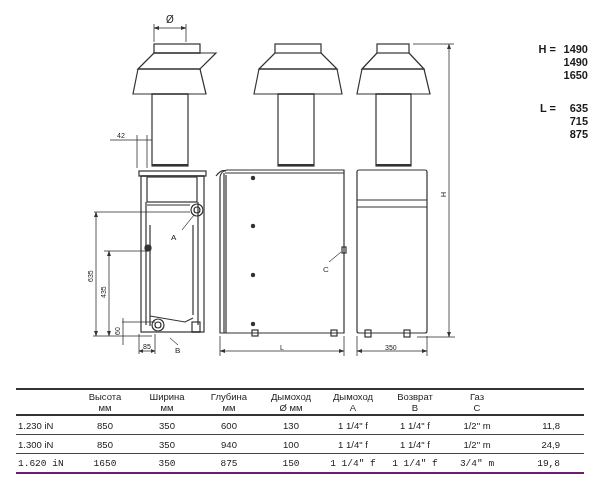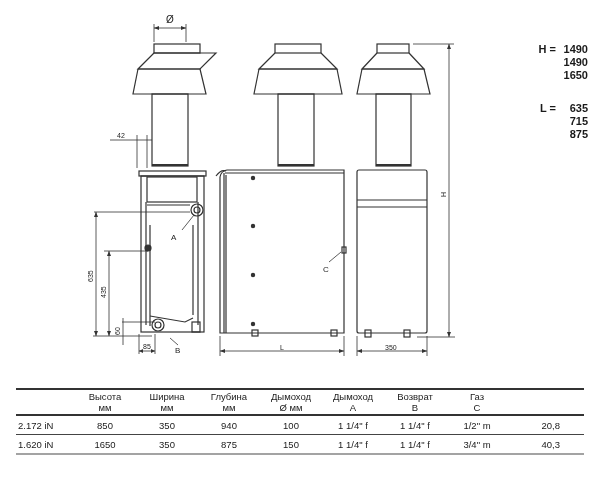--- a/index.html
+++ b/index.html
@@ -10,21 +10,21 @@
   .hl-block { position:absolute; font-family:"Liberation Sans", sans-serif;
               font-weight:bold; font-size:11px; color:#1a1a1a; line-height:13px; }
   .hl-row { display:flex; }
   .hl-key { width:34px; text-align:right; padding-right:4px; }
   .hl-val { width:28px; text-align:right; }
   #spec-table { position:absolute; left:16px; top:363px; width:568px;
                 border-collapse:collapse; font-size:9.5px;margin-top:25px; }
   #spec-table th { font-weight:normal; color:#222; padding:1px 0; line-height:11px;
                    border-top:2px solid #333; border-bottom:2px solid #333; text-align:center; }
   #spec-table td { padding:0; height:18px; text-align:center; border-bottom:1.5px solid #444; color:#1a1a1a; }
-  #spec-table tr:last-child td { border-bottom:2px solid #a3a3a3; }
+  #spec-table tr:last-child td { border-bottom:2px solid #701a75;font-family:Liberation Mono, monospace; }
   #spec-table td.model { text-align:left; padding-left:2px; }
   #spec-table td.extra { text-align:right; padding-right:24px; }
   .hdr-line { display:block; }
 </style>
 </head>
 <body>
 
 <svg id="drawing" viewBox="0 0 600 360" xmlns="http://www.w3.org/2000/svg">
   <g stroke="#333" stroke-width="1.2" fill="none">
 
@@ -238,35 +238,46 @@
           <span class="hdr-line">C</span>
         </th>
       <th>
           <span class="hdr-line"></span>
           <span class="hdr-line"></span>
         </th>
     </tr>
   </thead>
   <tbody>
     <tr>
-      <td class="model">2.172 iN</td>
+      <td class="model">1.230 iN</td>
+      <td>850</td>
+      <td>350</td>
+      <td>600</td>
+      <td>130</td>
+      <td>1 1/4" f</td>
+      <td>1 1/4" f</td>
+      <td>1/2" m</td>
+      <td class="extra">11,8</td>
+    </tr>
+    <tr>
+      <td class="model">1.300 iN</td>
       <td>850</td>
       <td>350</td>
       <td>940</td>
       <td>100</td>
       <td>1 1/4" f</td>
       <td>1 1/4" f</td>
       <td>1/2" m</td>
-      <td class="extra">20,8</td>
+      <td class="extra">24,9</td>
     </tr>
     <tr>
       <td class="model">1.620 iN</td>
       <td>1650</td>
       <td>350</td>
       <td>875</td>
       <td>150</td>
       <td>1 1/4" f</td>
       <td>1 1/4" f</td>
       <td>3/4" m</td>
-      <td class="extra">40,3</td>
+      <td class="extra">19,8</td>
     </tr>
   </tbody>
 </table>
 
 </body></html>

